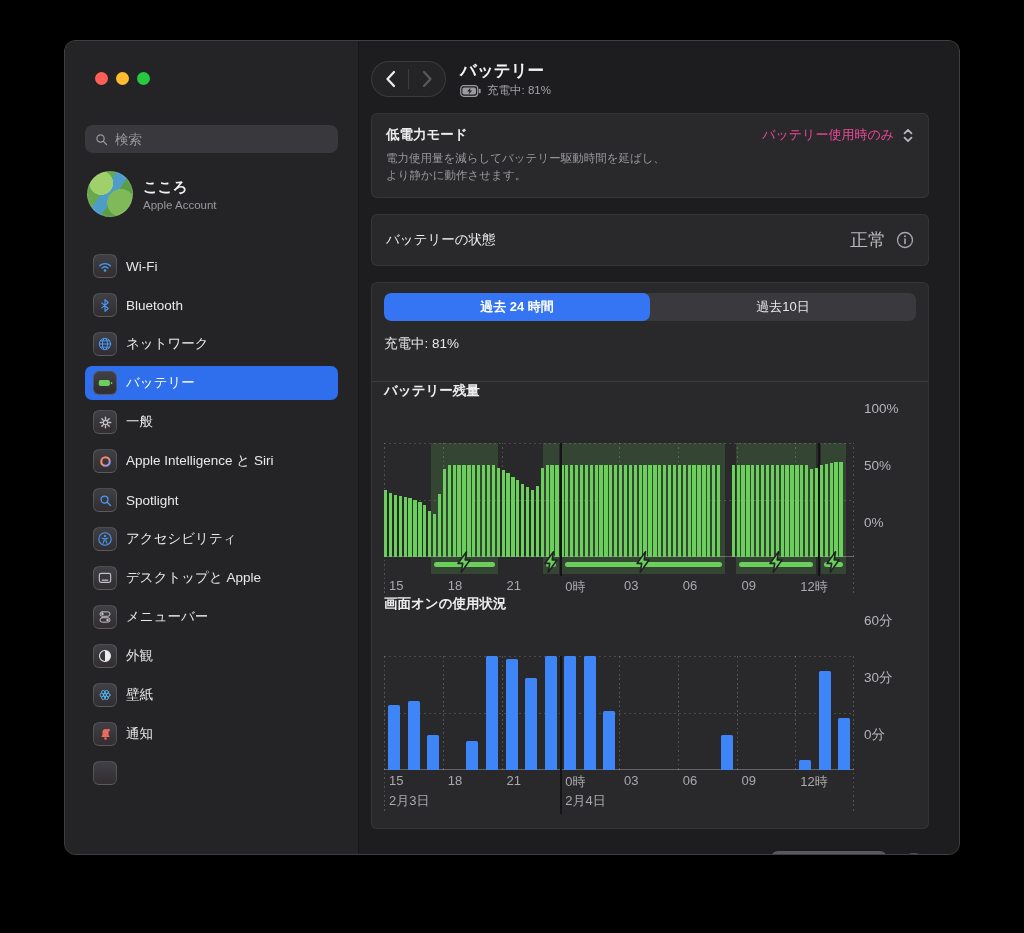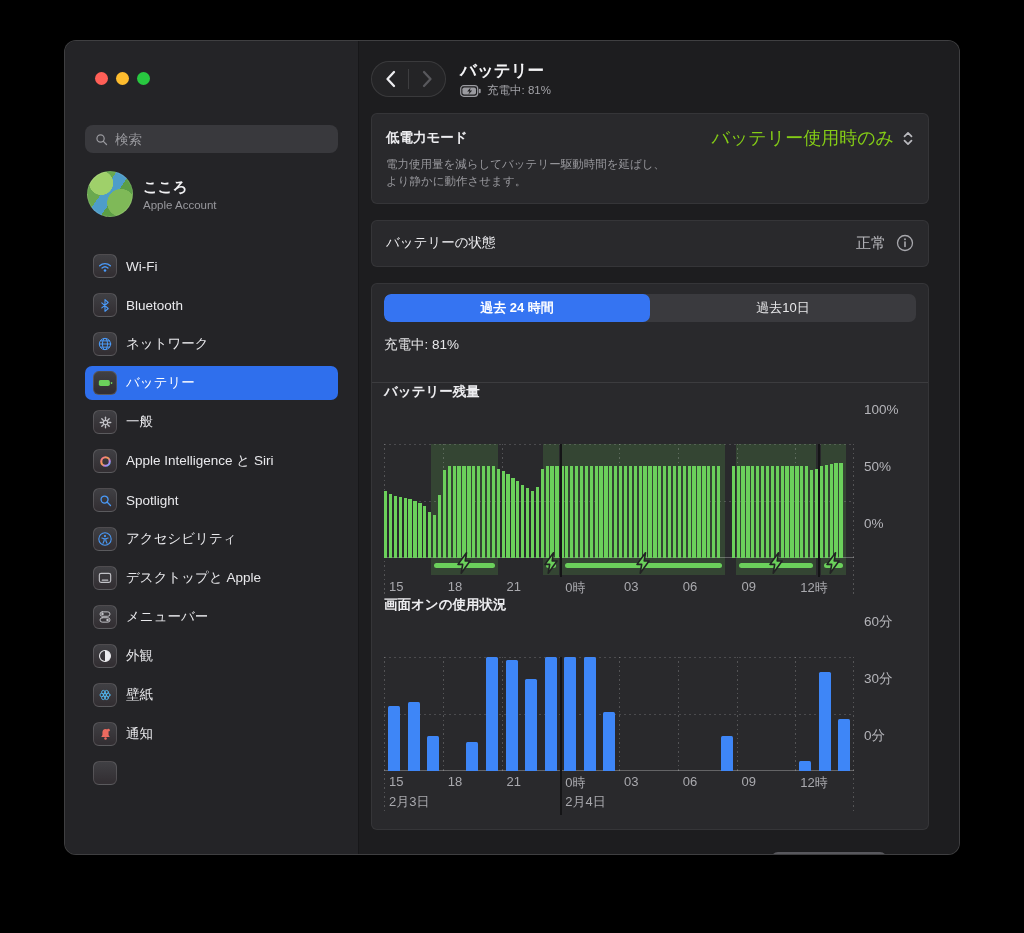--- a/index.html
+++ b/index.html
@@ -46,26 +46,26 @@
     border:1px solid rgba(255,255,255,0.10); background:rgba(255,255,255,0.03); }
   .navbtn { width:36px; height:36px; display:flex; align-items:center; justify-content:center; }
   .pilldiv { width:1px; height:20px; background:rgba(255,255,255,0.12); }
   .ctitle { color:#f4f4f6; font-size:16.5px; font-weight:700; line-height:1.25; }
   .cstatus { display:flex; align-items:center; gap:6px; color:#a3a3a8; font-size:11.5px; margin-top:3px; }
   .card { background:#29292c; border:0.5px solid rgba(255,255,255,0.06); border-radius:6px; }
   .card1 { margin-top:12px; padding:12px 14px; }
   .rowsb { display:flex; justify-content:space-between; align-items:center; }
   .lp-title { color:#ededf0; font-size:13.5px; font-weight:600; }
   .lp-popup { display:flex; align-items:center; gap:8px; }
-  .lp-value { color:#84cc16; font-size:18px; }
+  .lp-value { color:#ec4899; font-size:13px; }
   .lp-desc { color:#98989d; font-size:11.5px; line-height:1.5; margin-top:6px; }
   .card2 { margin-top:16px; padding:13px 14px; }
   .bh-title { color:#ededf0; font-size:13.5px; }
   .bh-right { display:flex; align-items:center; gap:10px; }
-  .bh-value { color:#b9b9be; font-size:15px; }
+  .bh-value { color:#b9b9be; font-size:18px; }
   .card3 { margin-top:16px; padding:10px 12px 16px; }
   .tabbar { display:flex; background:#3a3a3e; border-radius:7px; height:28px; overflow:hidden; }
   .tab { flex:1; display:flex; align-items:center; justify-content:center; color:#e8e8ea;
     font-size:13px; border-radius:7px; cursor:default; }
   .tab.selected { background:#3574f2; color:#fff; font-weight:700; }
   .charge-status { color:#e8e8ea; font-size:13.5px; margin-top:14px; }
   .divider { height:1px; background:rgba(255,255,255,0.09); margin:28px -12px 0; }
   .chart-title { color:#ededf0; font-size:13.5px; font-weight:700; }
   .chart-body { display:flex; align-items:flex-start; margin-top:8px; }
   .chart-col { flex:1; position:relative;margin-top:35px; }

